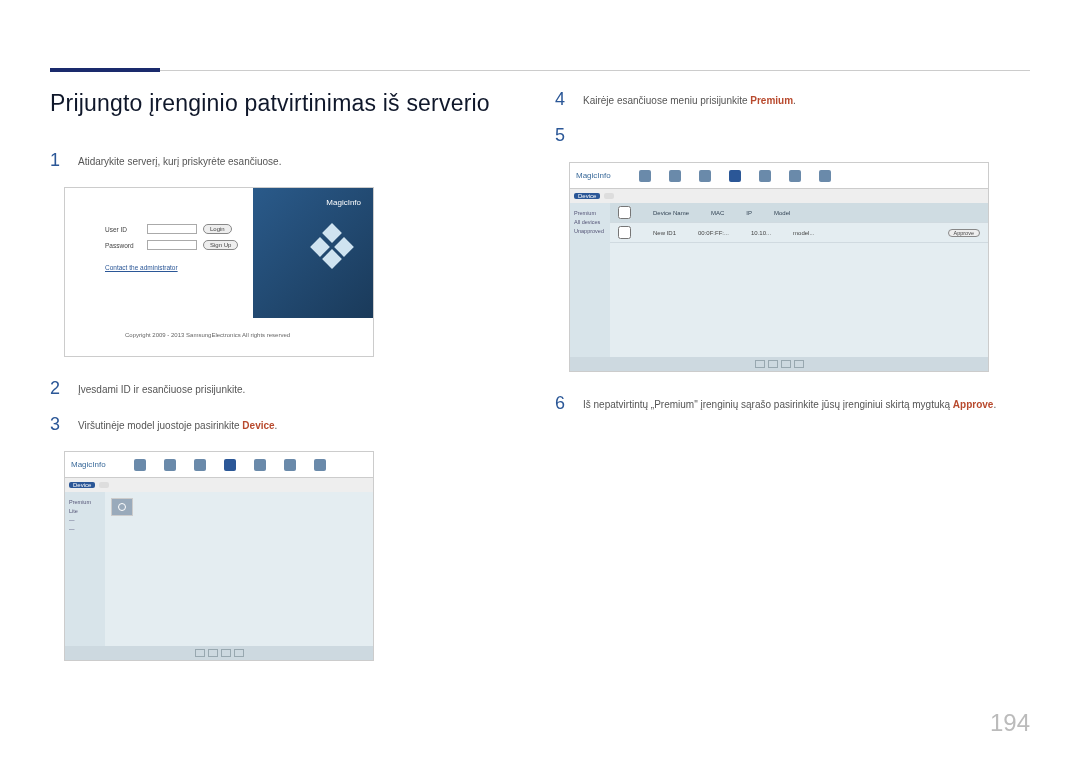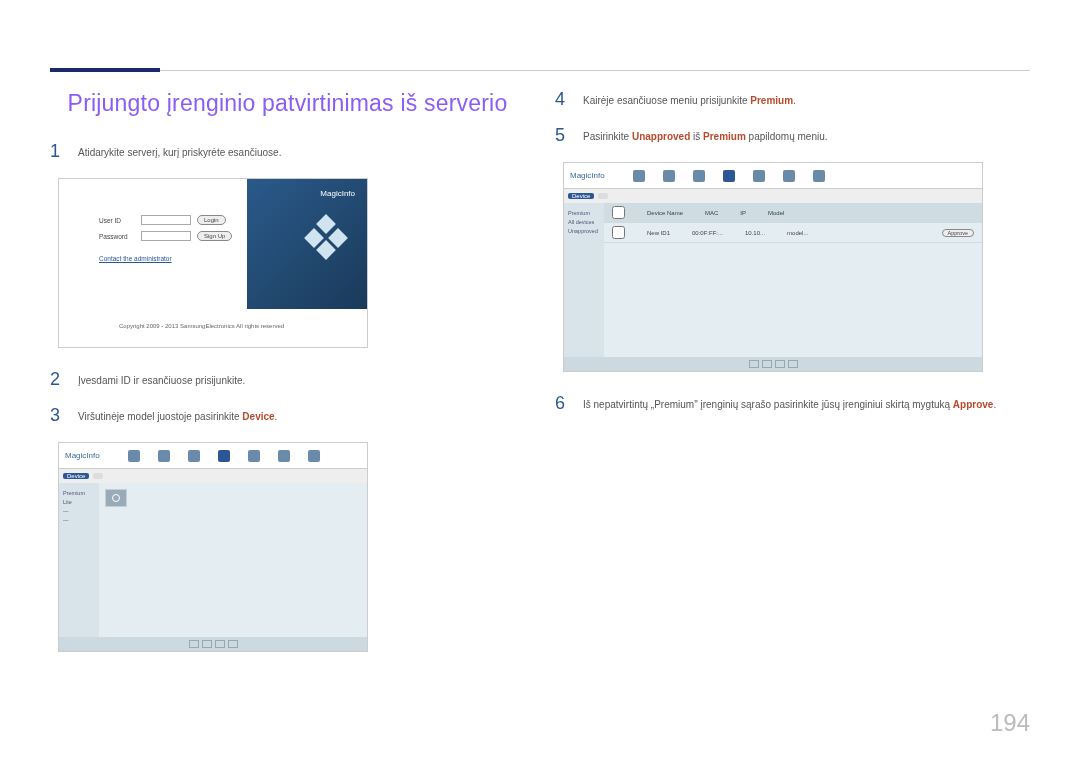--- a/index.html
+++ b/index.html
@@ -31,26 +31,25 @@
     left: 50px;
     width: 110px;
     height: 4px;
     background: #1a2a6c;
   }
   .col {
     width: 50%;
     padding-top: 30px;
   }
   .heading {
-    color: #8b5cf6;
+    color: #0f172a;
     font-size: 23px;
     font-weight: 400;
-    margin-bottom: 25px;
+    margin-bottom: 34px;
     letter-spacing: 0.2px;
-    text-align: center;
   }
   .step {
     display: flex;
     align-items: flex-start;
     gap: 14px;
     margin-bottom: 18px;
   }
   .step-num {
     color: #2b5797;
     font-size: 18px;
@@ -61,21 +60,21 @@
   .step-text {
     font-size: 10px;
     color: #555;
     line-height: 1.5;
     padding-top: 3px;
   }
   .emph { color: #b84a2e; font-weight: bold; }
   .bold { font-weight: bold; }
   .shot {
     border: 1px solid #ccc;
-    margin: 8px 0 22px 8px;
+    margin: 8px 0 22px 14px;
     background: #fff;
     width: 310px;
     font-size: 7px;
     color: #444;
   }
   
   .login-shot { height: 170px; position: relative; }
   .login-left { position:absolute; left:40px; top:36px; width:140px; }
   .login-row { display:flex; align-items:center; gap:6px; margin-bottom:6px; }
   .login-row label { width:36px; font-size:6.5px; }
@@ -211,23 +210,20 @@
 
     <div class="step">
       <div class="step-num">4</div>
       <div class="step-text">
         <span>Kairėje esančiuose meniu prisijunkite </span><span class="emph">Premium</span><span>.</span>
       </div>
     </div>
 
     <div class="step">
       <div class="step-num">5</div>
-      <div class="step-text">
-        <span>Pasirinkite </span><span class="emph bold">Unapproved</span><span> iš </span><span class="emph">Premium</span><span> papildomų meniu.</span>
-      </div>
     </div>
 
     <div class="shot list-shot" style="width:420px">
       <div class="app-head">
         <span class="brand">MagicInfo</span>
         <span class="nicon"></span>
         <span class="nicon"></span>
         <span class="nicon"></span>
         <span class="nicon" style="background:#2b5797"></span>
         <span class="nicon"></span>

